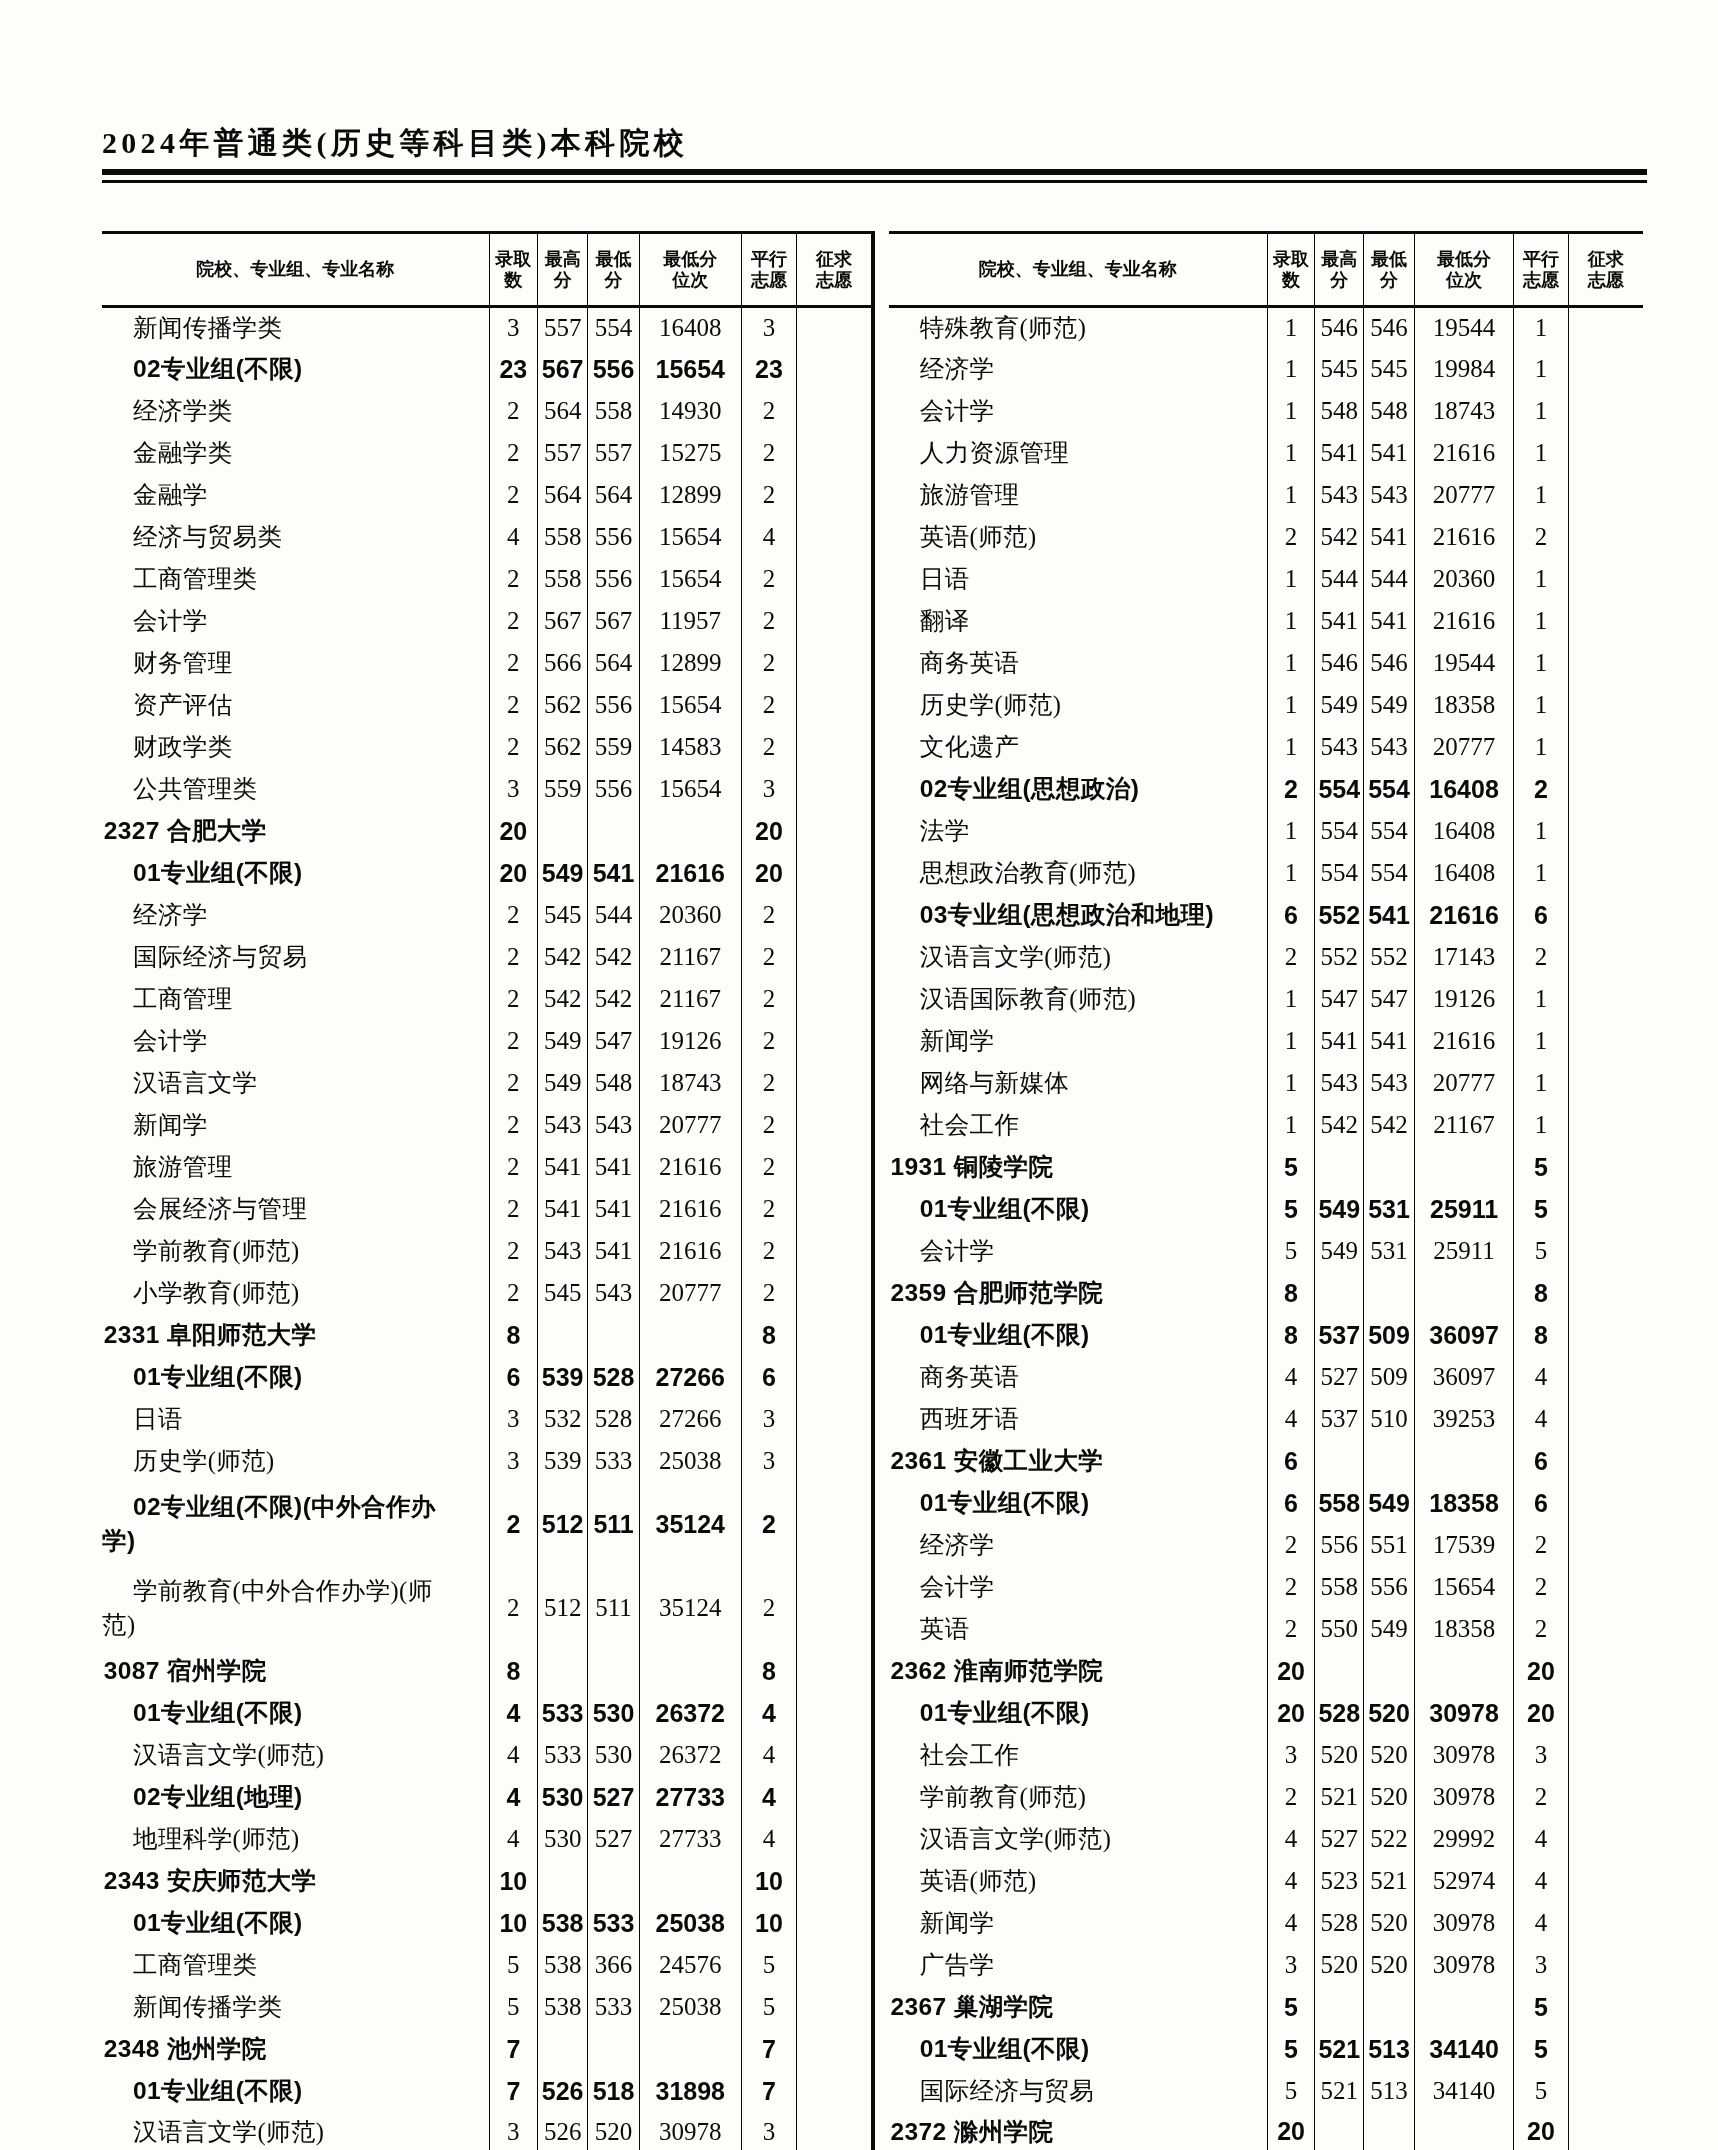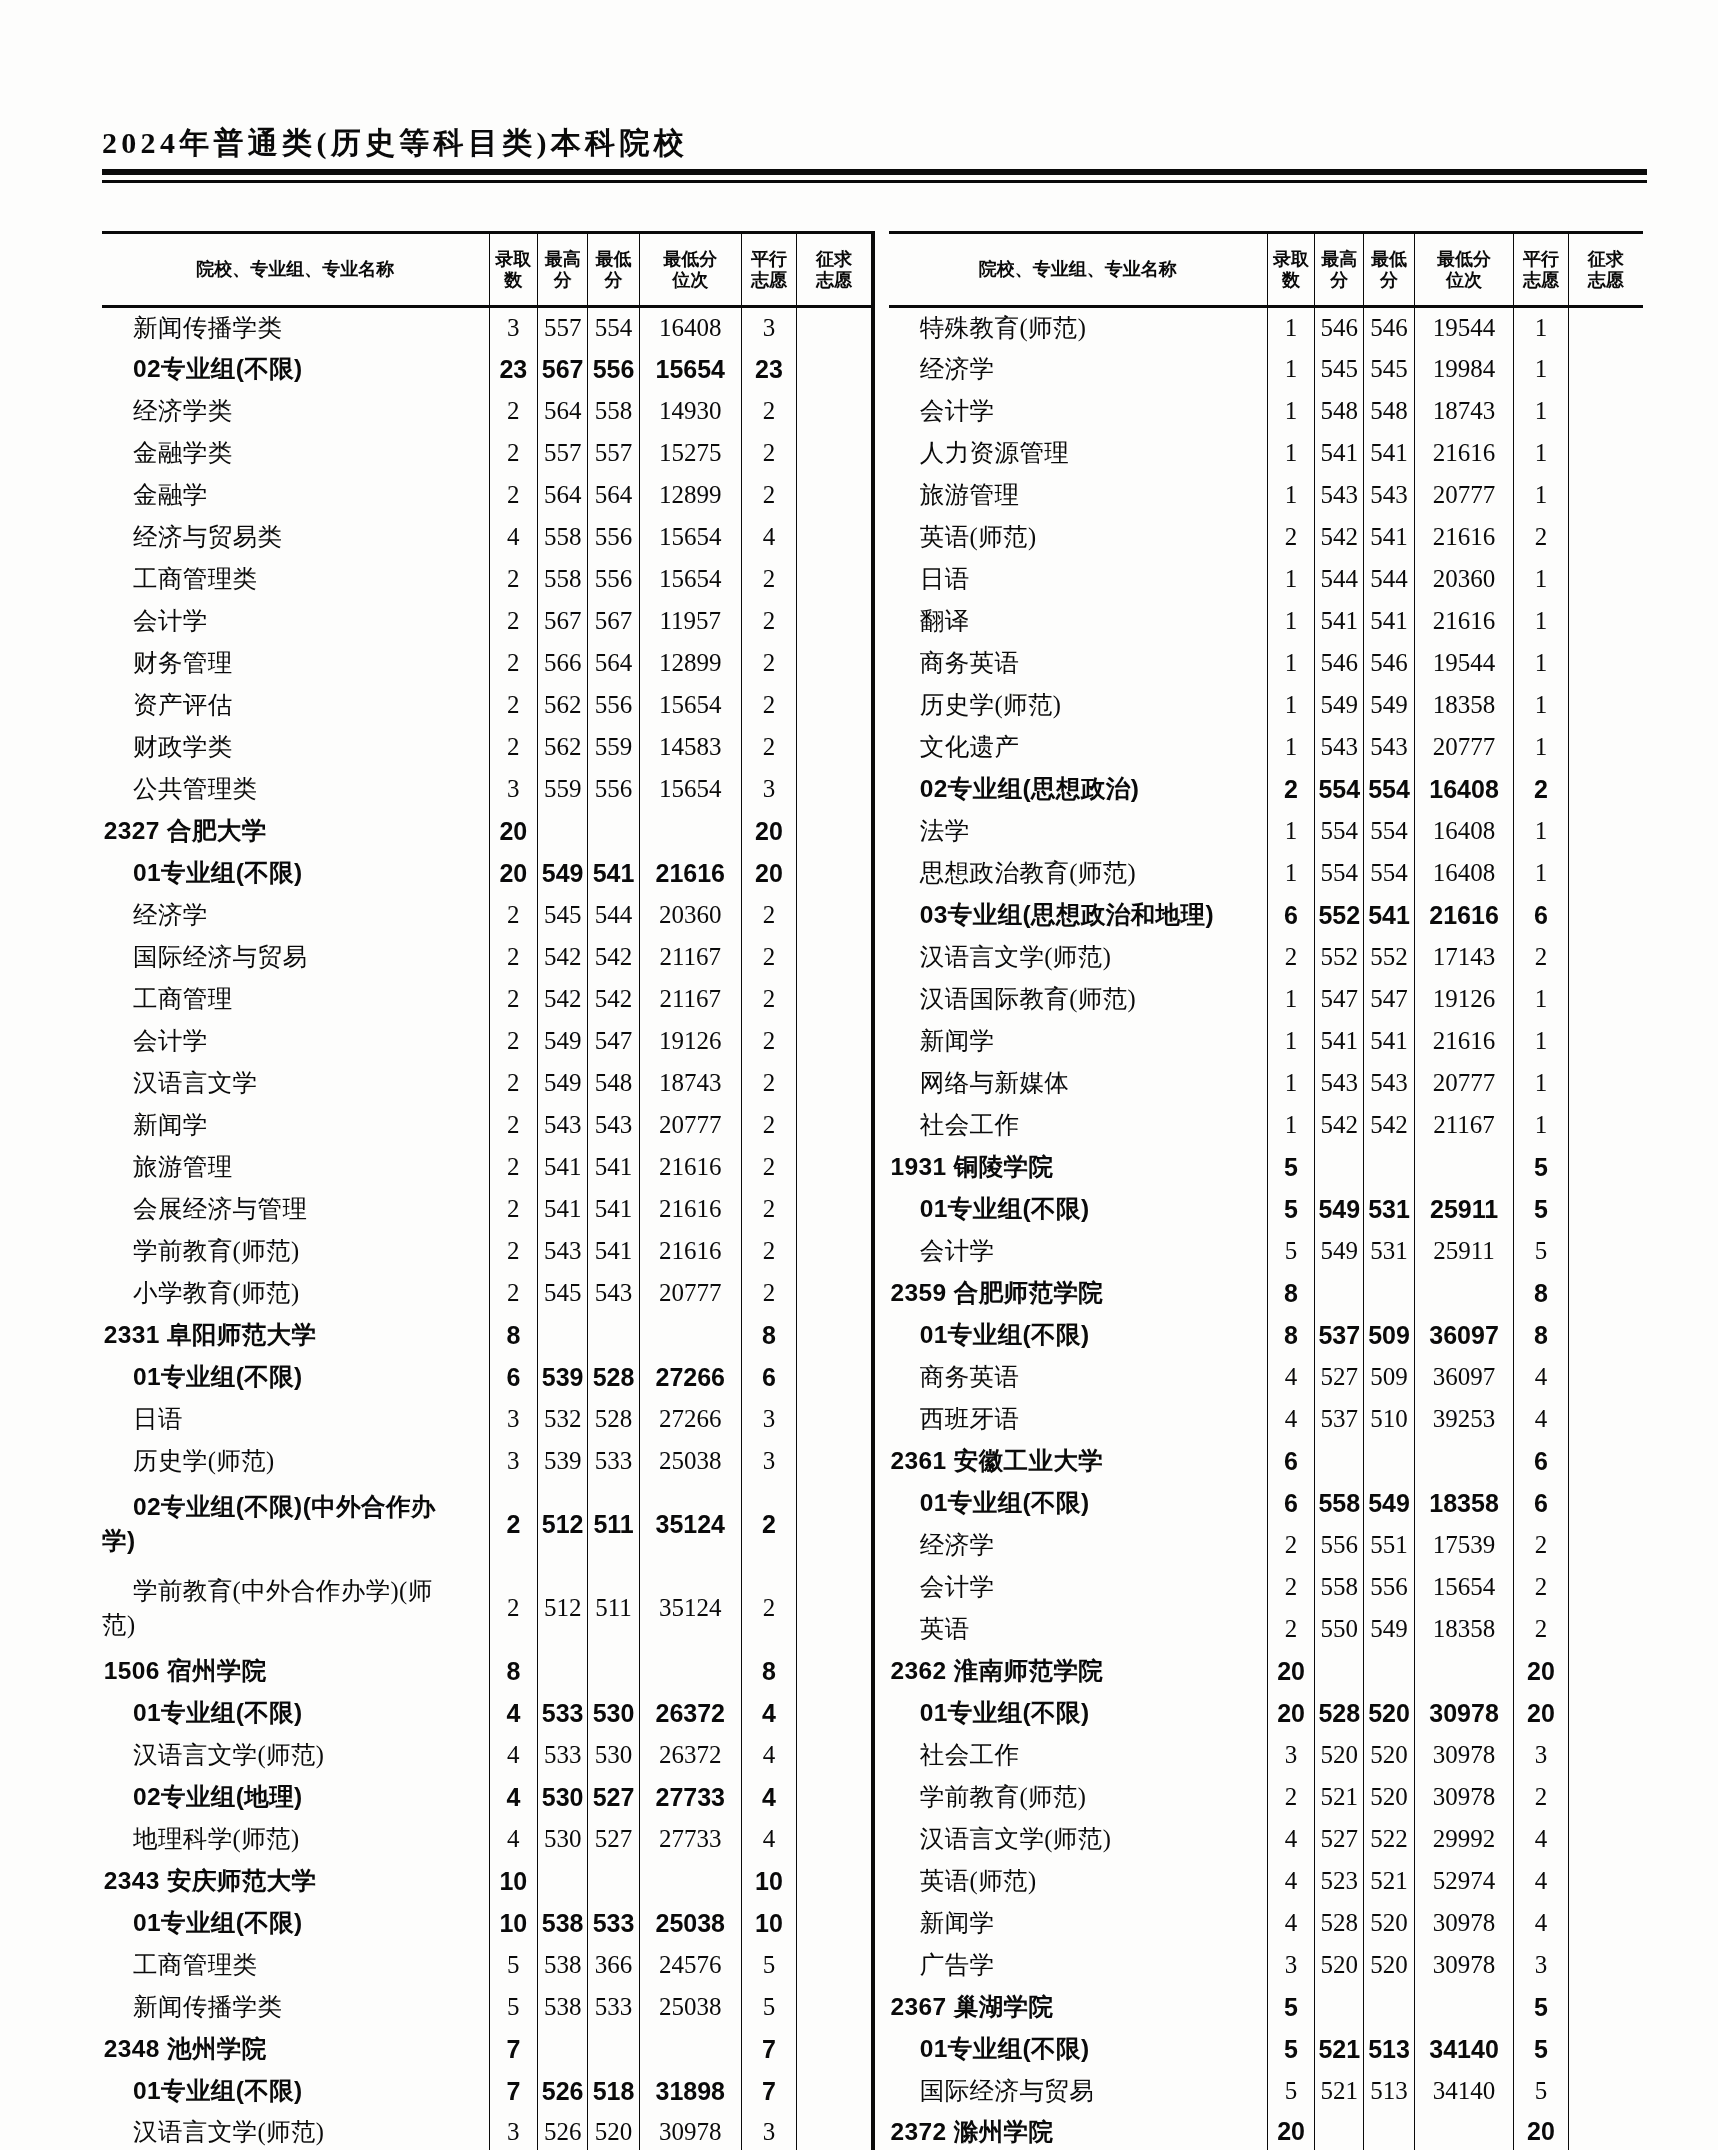--- a/index.html
+++ b/index.html
@@ -356,21 +356,21 @@
           <tr class="row-major tall">
             <td class="name">学前教育(中外合作办学)(师范)</td>
             <td class="num cb c1">2</td>
             <td class="num cb c2">512</td>
             <td class="num cb c3">511</td>
             <td class="num cb c4">35124</td>
             <td class="num cb c5">2</td>
             <td class="num cb c6"></td>
           </tr>
           <tr class="row-school">
-            <td class="name">1506 宿州学院</td>
+            <td class="name">3087 宿州学院</td>
             <td class="num cb c1">8</td>
             <td class="num cb c2"></td>
             <td class="num cb c3"></td>
             <td class="num cb c4"></td>
             <td class="num cb c5">8</td>
             <td class="num cb c6"></td>
           </tr>
           <tr class="row-group">
             <td class="name">01专业组(不限)</td>
             <td class="num cb c1">4</td>

